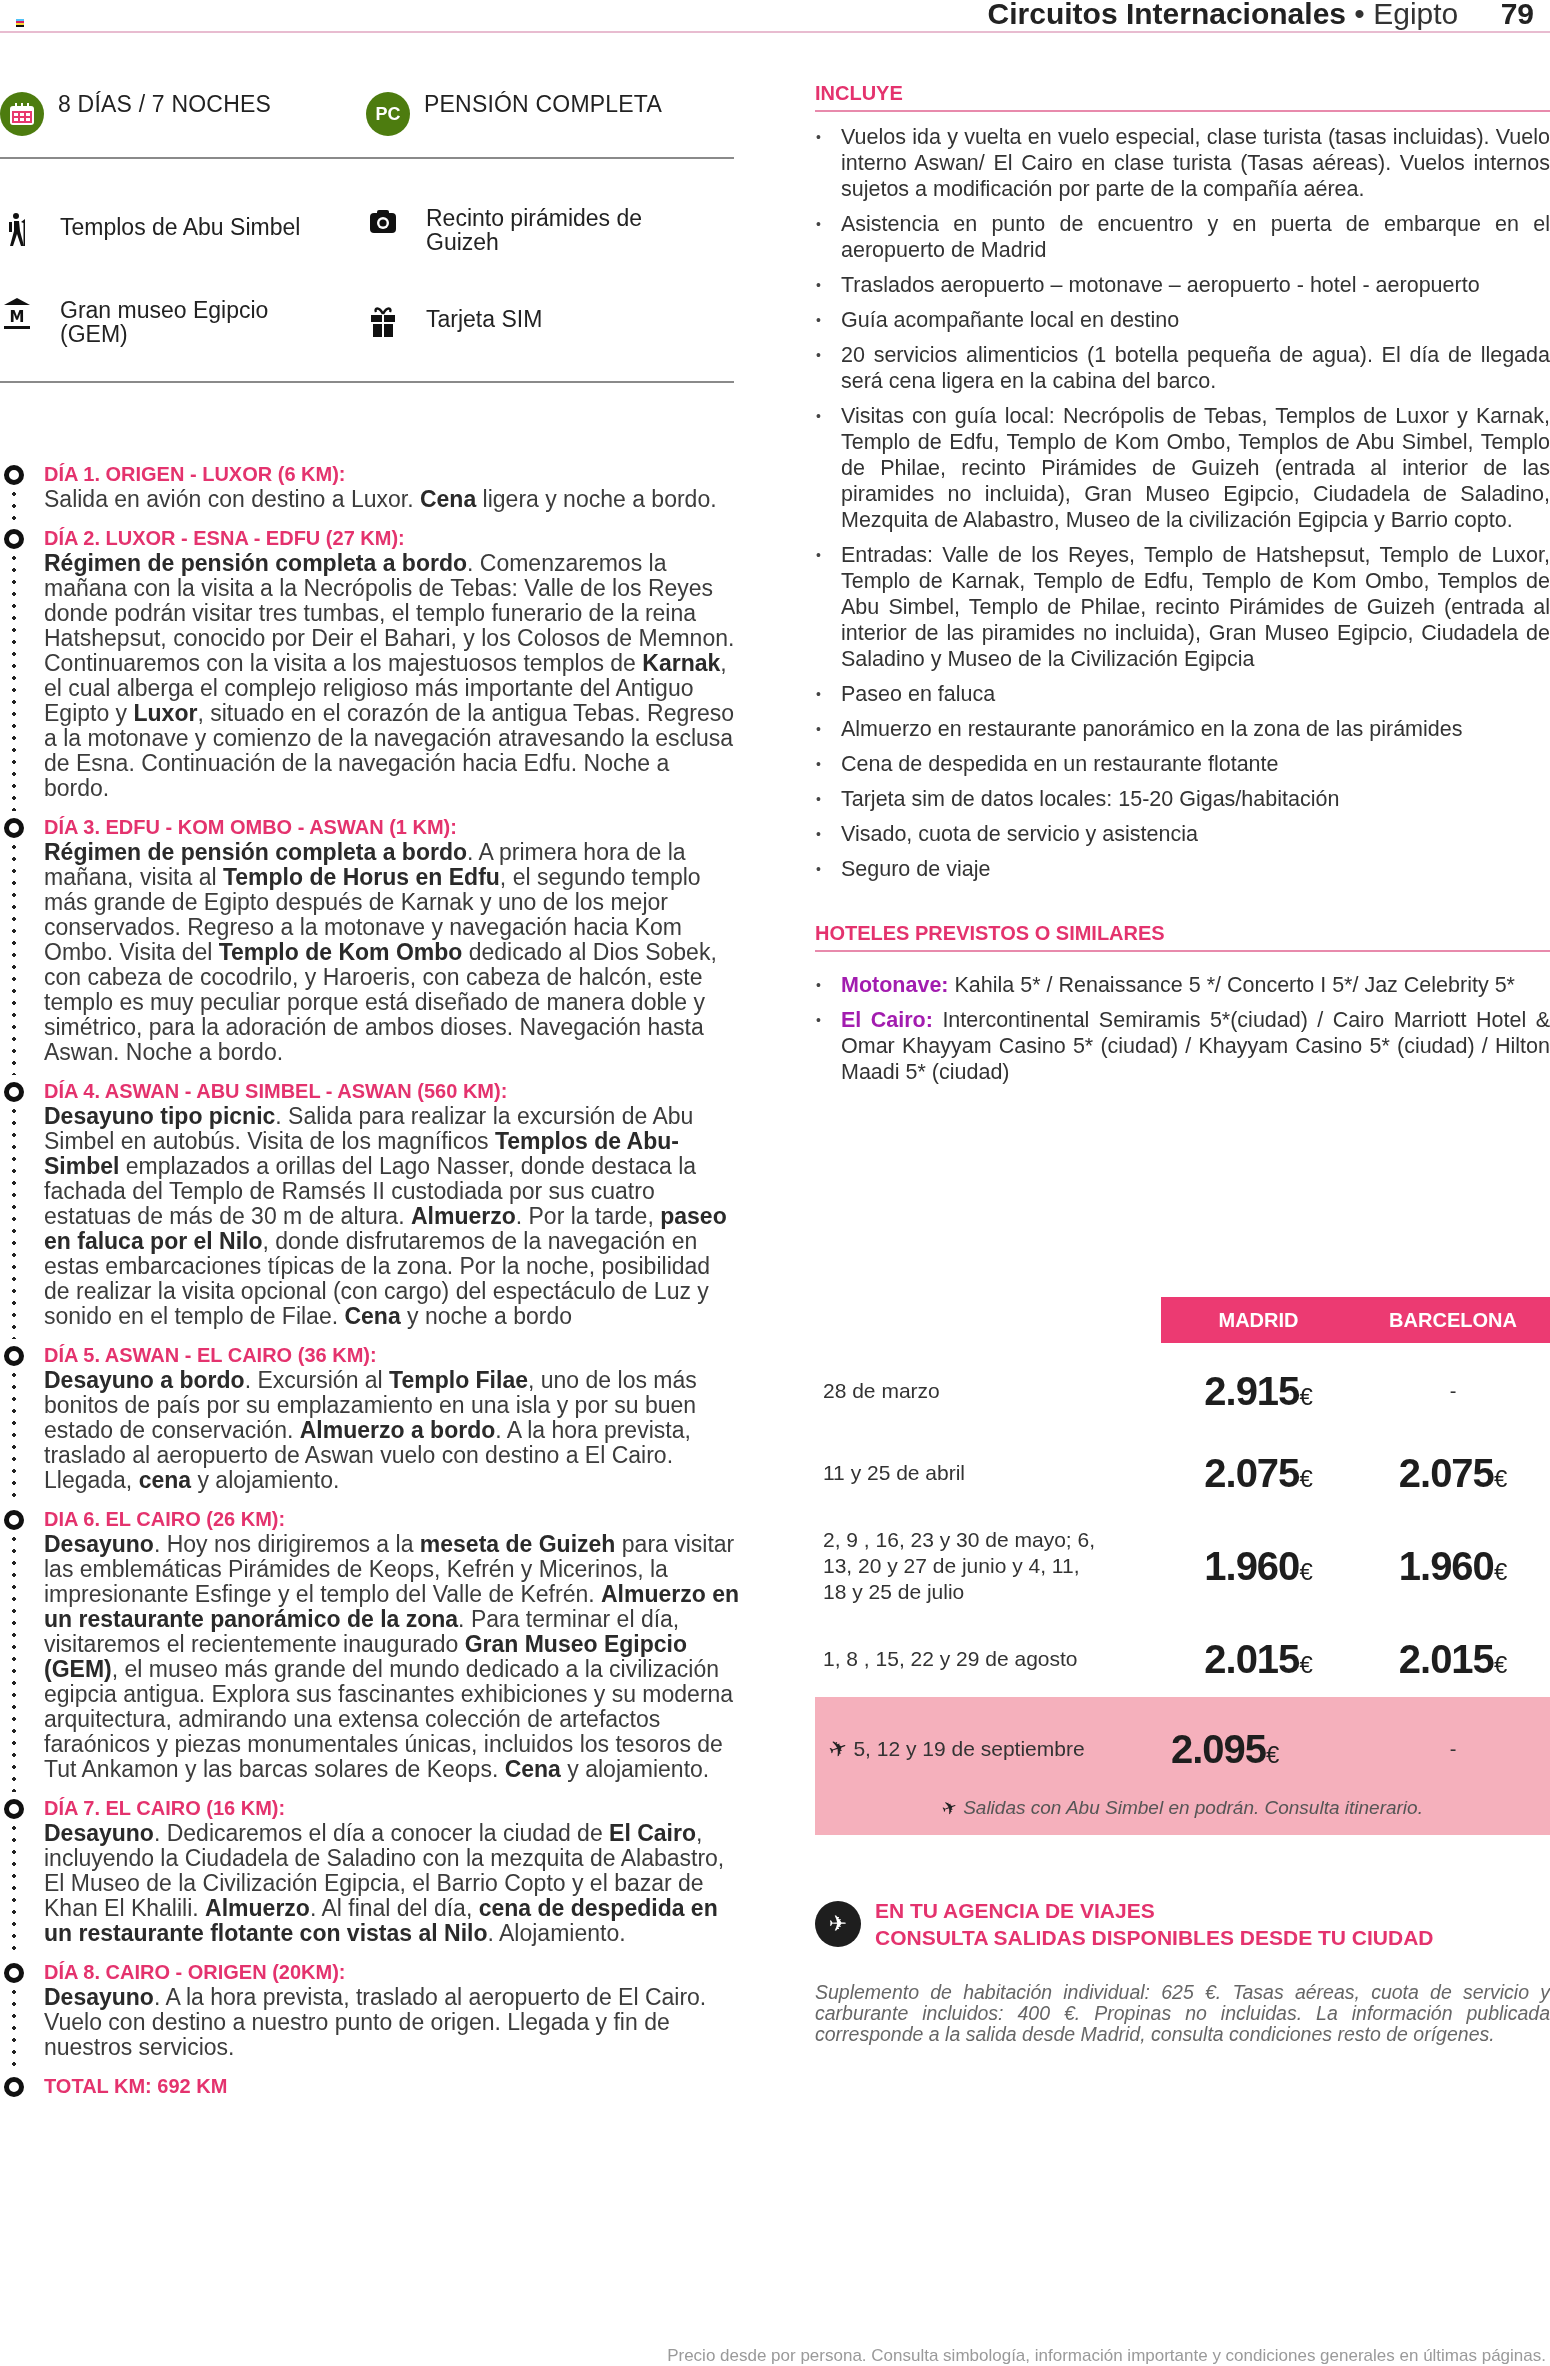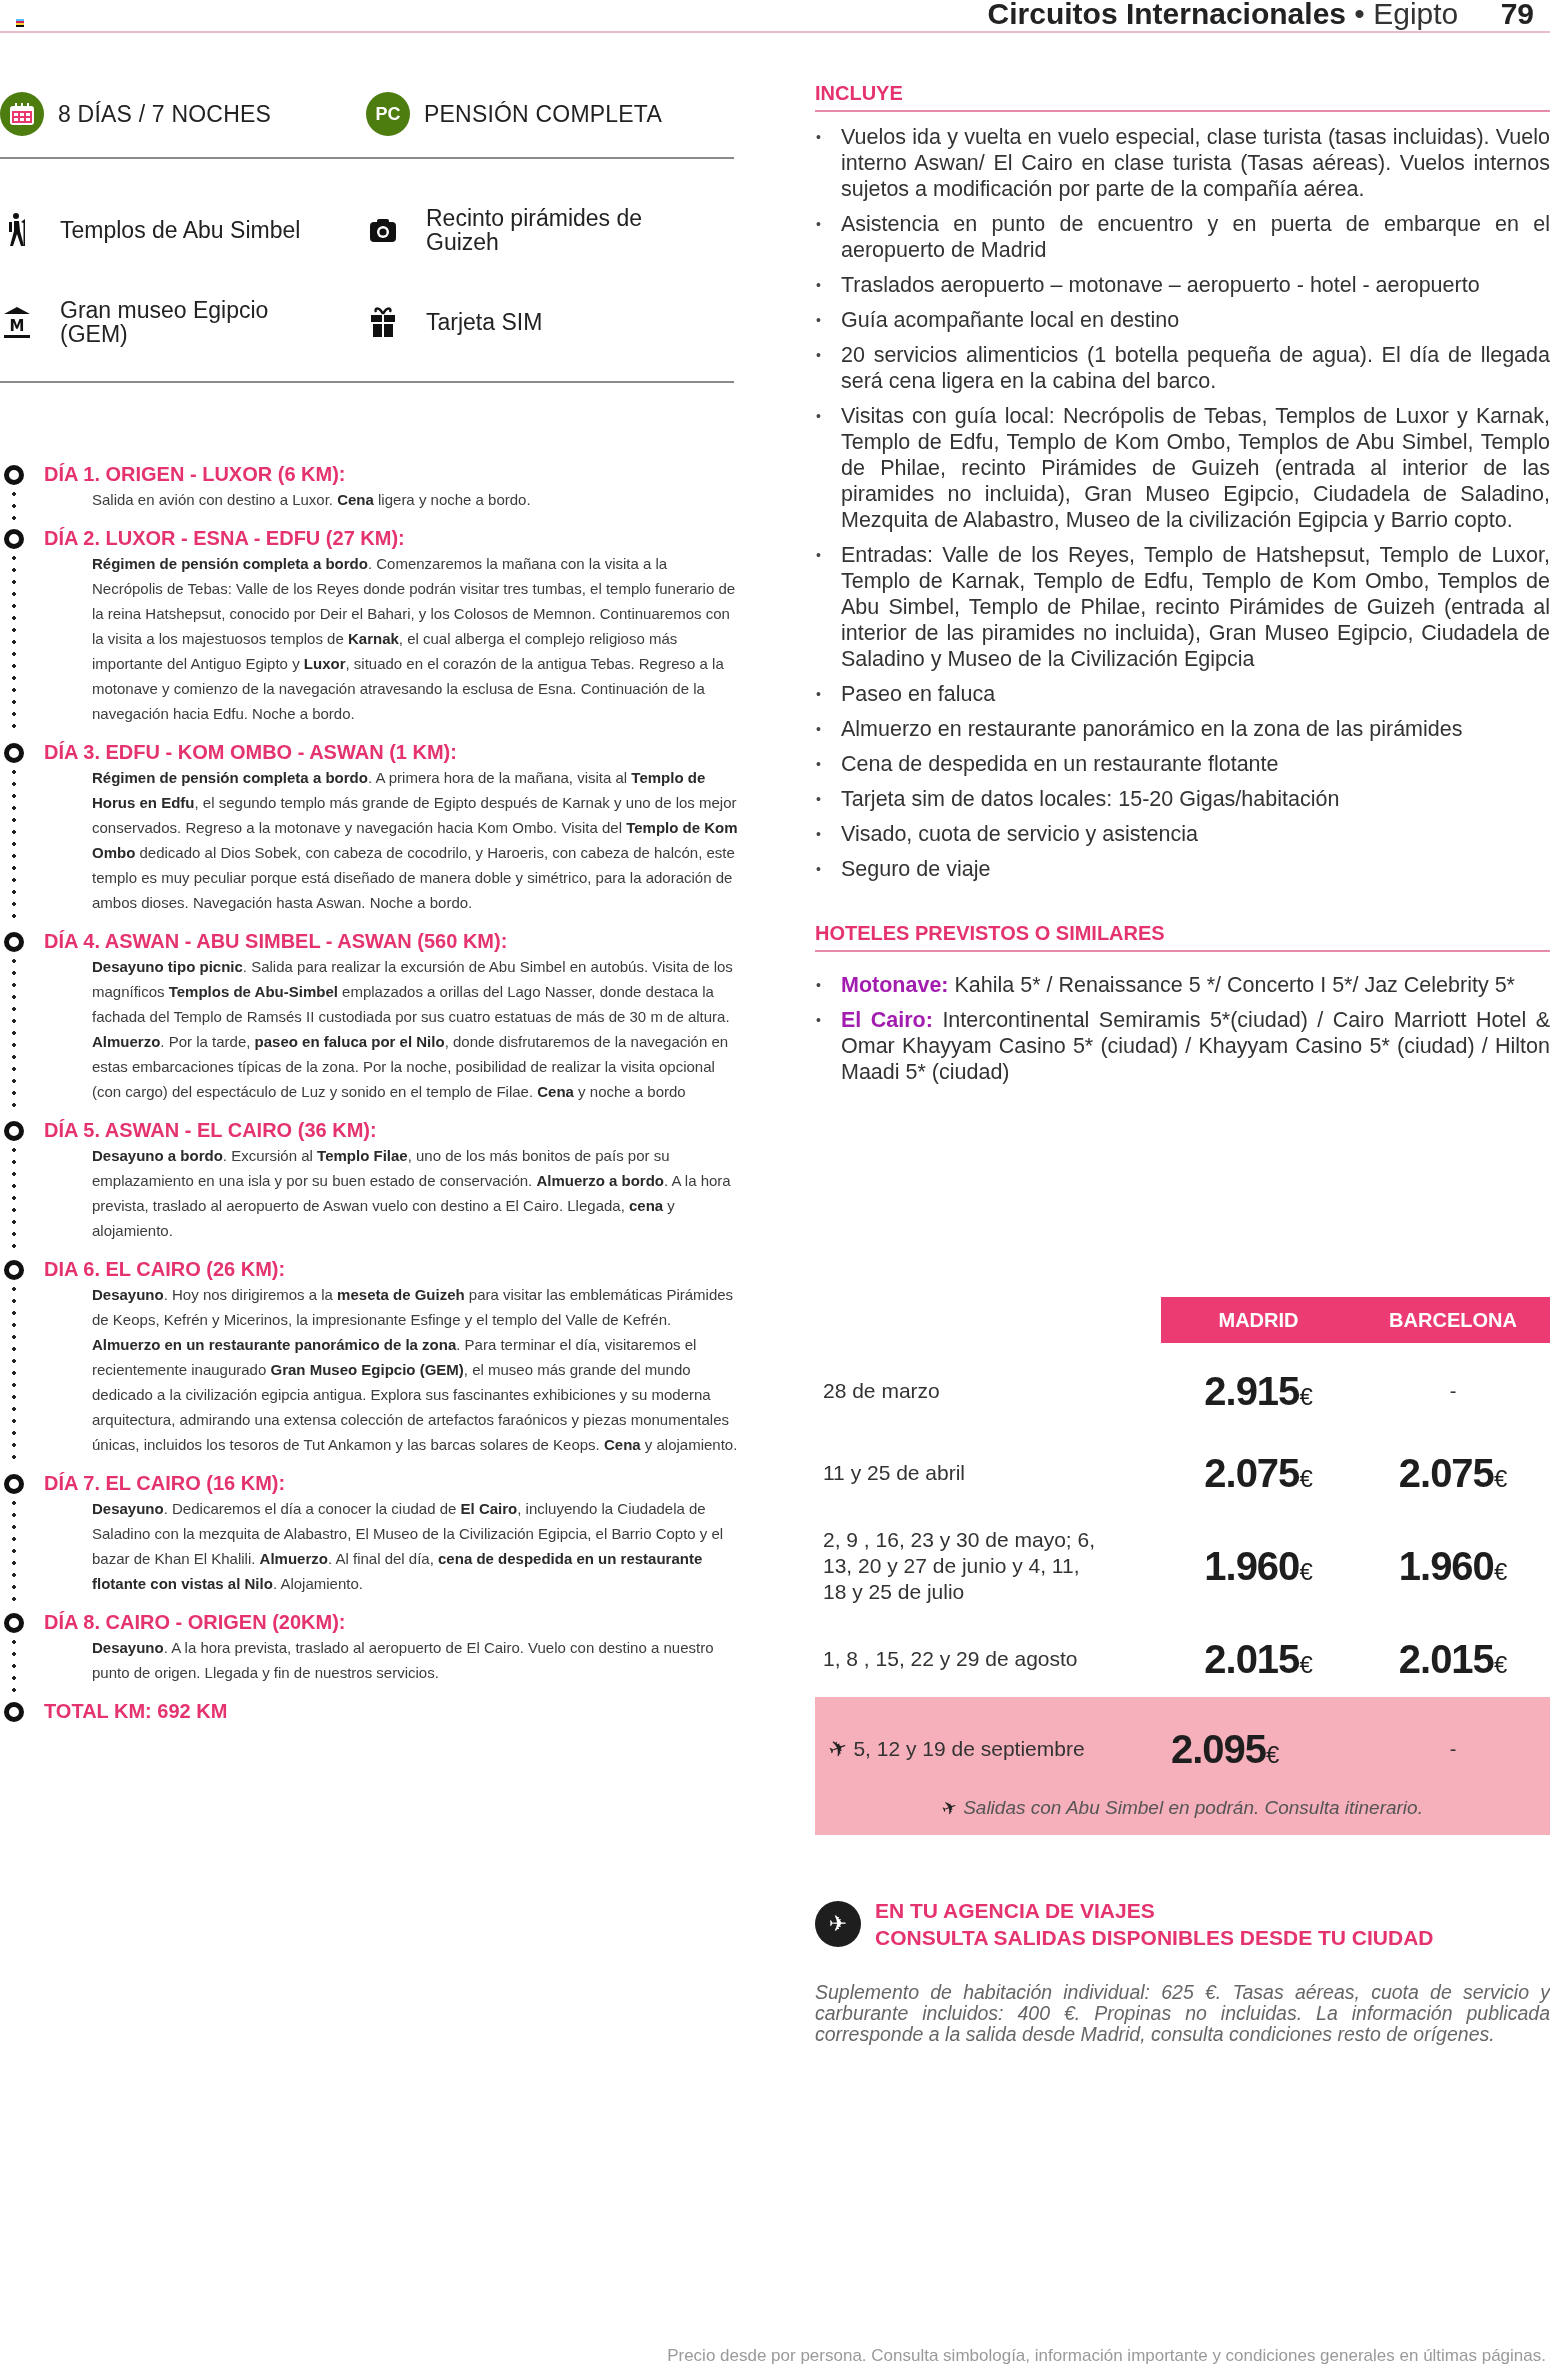--- a/index.html
+++ b/index.html
@@ -11,34 +11,34 @@
   .cmyk { position: absolute; left: 16px; top: 19px; width: 8px; height: 8px; }
   .cmyk span { display: block; height: 2px; }
   .header-title { position: absolute; right: 16px; top: -2px; font-size: 30px; line-height: 32px; color: #222; white-space: nowrap; }
   .header-title .bold { font-weight: bold; }
   .header-title .light { font-weight: normal; color: #333; }
   .header-title .page { font-weight: bold; margin-left: 34px; }
 
   
   .features { position: absolute; left: 0; top: 85px; width: 734px; }
   .feat-row { display: flex; align-items: center; }
-  .feat { display: flex; align-items: center; width: 366px; }
+  .feat { display: flex; width: 366px; }
   .feat-label { font-size: 23px; line-height: 24px; color: #222; }
   .feat-label.caps { font-size: 23px; letter-spacing: 0.2px; }
   .ic-circle { width: 30px; height: 30px; border-radius: 50%; background: #4d7c0f; color: #fff; display: flex; align-items: center; justify-content: center; font-weight: bold; font-size: 13px; margin-right: 28px; flex: 0 0 auto; }
   .ic-dark { width: 26px; height: 30px; margin: 0 30px 0 4px; flex: 0 0 auto; display: flex; align-items: center; justify-content: center; }
   .hr-gray { position: absolute; left: 0; width: 734px; height: 2px; background: #8a8a8a; }
 
   
   .itinerary { position: absolute; left: 0; top: 462px; width: 740px; }
   .day { position: relative; padding-left: 44px; }
   .day-marker { position: absolute; left: 4px; top: 3px; width: 20px; height: 20px; border-radius: 50%; border: 5px solid #111; background: #fff; }
   .day-dots { position: absolute; left: 12px; top: 26px; bottom: -10px; width: 4px; background-image: radial-gradient(circle, #222 1.6px, transparent 1.8px); background-size: 4px 12px; background-repeat: repeat-y; }
   .day-title { color: #e4336e; font-weight: bold; font-size: 20px; line-height: 25px; }
-  .day-text { font-size: 15px; line-height: 25px; color: #3c3c3c; margin-left: 48px; }
+  .day-text { font-size: 23px; line-height: 25px; color: #3c3c3c; }
   .day-text b { color: #2a2a2a; }
   .day + .day { margin-top: 14px; }
 
   
   .right { position: absolute; left: 815px; top: 80px; width: 735px; }
   .sec-title { color: #e4336e; font-weight: bold; font-size: 20px; line-height: 26px; padding-bottom: 4px; border-bottom: 2px solid #e88aac; }
   .bullets { list-style: none; margin-top: 12px; }
   .bullets li { position: relative; padding-left: 26px; font-size: 21.5px; line-height: 26px; color: #333; text-align: justify; margin-bottom: 9px; }
   .bullets li::before { content: "•"; position: absolute; left: 1px; top: 0; font-size: 14px; color: #444; }
   .bullets li b { color: #a21caf; }

